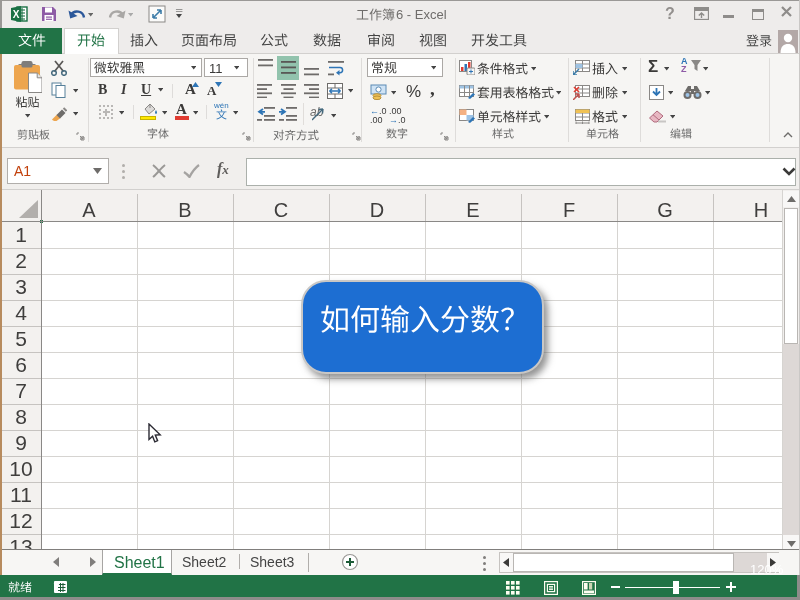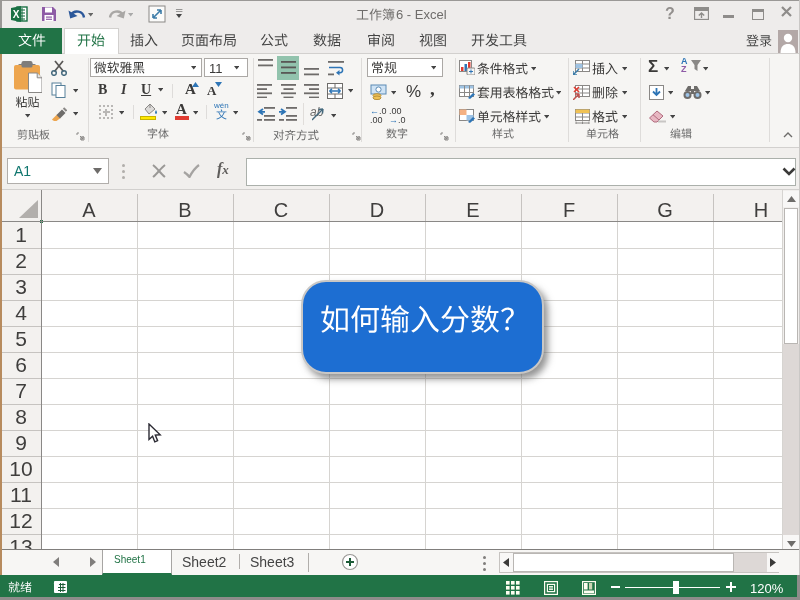--- a/index.html
+++ b/index.html
@@ -636,21 +636,21 @@
         <use href="#u7F16" x="0"></use>
         <use href="#u8F91" x="1000"></use>
       </g>
     </svg>
 <svg class="ab" style="left:783px;top:131px" width="10" height="7" viewBox="0 0 10 7">
 <path d="M1 6 L5 2 L9 6" stroke="#6e6c6a" stroke-width="1.4" fill="none"></path>
     </svg>
 <div class="ab" style="left:0;top:148px;width:800px;height:41px;background:#f1efed"></div>
 <div class="ab" style="left:0;top:189px;width:800px;height:1px;background:#d2d0ce"></div>
 <div class="ab" style="left:7px;top:158px;width:102px;height:26px;background:#fff;border:1px solid #b1aeab"></div>
-<div class="tx" style="left:14px;top:163px;font-size:14px;color:#0f766e">A1</div>
+<div class="tx" style="left:14px;top:163px;font-size:14px;color:#c2410c">A1</div>
 <svg class="ab" style="left:93px;top:168px" width="9" height="6" viewBox="0 0 9 6">
       <path d="M0 0 H9 L4.5 6 Z" fill="#6e6c6a"></path>
     </svg>
 <div class="ab" style="left:122px;top:164px;width:3px;height:3px;background:#b1aeab;border-radius:50%"></div>
 <div class="ab" style="left:122px;top:170px;width:3px;height:3px;background:#b1aeab;border-radius:50%"></div>
 <div class="ab" style="left:122px;top:176px;width:3px;height:3px;background:#b1aeab;border-radius:50%"></div>
 <svg class="ab" style="left:151px;top:163px" width="16" height="16" viewBox="0 0 16 16">
 <path d="M2 2 C6 5 10 11 14 14 M14 2 C10 5 6 11 2 14" stroke="#9a9896" stroke-width="2" fill="none"></path>
     </svg>
 <svg class="ab" style="left:183px;top:164px" width="17" height="14" viewBox="0 0 17 14">
@@ -740,21 +740,21 @@
       <path d="M0 0 H9 L4.5 6 Z" fill="#6e6c6a"></path>
     </svg>
 <div class="ab" style="left:0;top:549px;width:800px;height:26px;background:#f7f6f4;border-top:1px solid #807e7c"></div>
 <svg class="ab" style="left:53px;top:557px" width="7" height="10" viewBox="0 0 7 10">
       <path d="M6 0 L0 5 L6 10 Z" fill="#807e7c"></path>
     </svg>
 <svg class="ab" style="left:89px;top:557px" width="7" height="10" viewBox="0 0 7 10">
       <path d="M1 0 L7 5 L1 10 Z" fill="#807e7c"></path>
     </svg>
 <div class="ab" style="left:102px;top:550px;width:70px;height:25px;background:#fff;border-left:1px solid #a7a5a3;border-right:1px solid #a7a5a3;border-bottom:2px solid #217346"></div>
-<div class="tx" style="left:114px;top:554px;font-size:10px;color:#217346">Sheet1</div>
+<div class="tx" style="left:114px;top:554px;font-size:16px;color:#217346">Sheet1</div>
 <div class="tx" style="left:182px;top:554px;font-size:14px;color:#444">Sheet2</div>
 <div class="tx" style="left:250px;top:554px;font-size:14px;color:#444">Sheet3</div>
 <div class="ab" style="left:239px;top:554px;width:1px;height:15px;background:#b1aeab"></div>
 <div class="ab" style="left:308px;top:553px;width:1px;height:19px;background:#b1aeab"></div>
 <svg class="ab" style="left:341px;top:553px" width="18" height="18" viewBox="0 0 18 18">
 <circle cx="9" cy="9" r="7.5" fill="#fff" stroke="#9a9896" stroke-width="1.2"></circle>
 <path d="M9 5 V13 M5 9 H13" stroke="#1e5c38" stroke-width="2"></path>
     </svg>
 <div class="ab" style="left:483px;top:556px;width:3px;height:3px;background:#807e7c;border-radius:50%"></div>
 <div class="ab" style="left:483px;top:562px;width:3px;height:3px;background:#807e7c;border-radius:50%"></div>
@@ -810,21 +810,21 @@
 <rect x="0.6" y="0.6" width="12.8" height="12.8" fill="none" stroke="#fdfdf0" stroke-width="1.2"></rect>
 <rect x="2" y="2" width="3.6" height="6.5" fill="#fdfdf0"></rect>
       <rect x="7" y="2" width="3.2" height="6.5" fill="#e8e8c8" opacity="0.85"></rect>
 <rect x="2" y="9.5" width="10" height="2.8" fill="#fdfdf0"></rect>
     </svg>
 <div class="ab" style="left:611px;top:586px;width:9px;height:2px;background:#fff"></div>
 <div class="ab" style="left:625px;top:587px;width:95px;height:1.4px;background:#fff"></div>
 <div class="ab" style="left:673px;top:581px;width:6px;height:13px;background:#fff"></div>
 <div class="ab" style="left:726px;top:586px;width:10px;height:2px;background:#fff"></div>
 <div class="ab" style="left:726px;top:582px;width:2px;height:10px;background:#fff;margin-left:4px"></div>
-<div class="tx" style="left:750px;top:581px;font-size:13px;color:#fff">120%</div>
+<div class="tx" style="left:750px;top:562px;font-size:13px;color:#fff">120%</div>
 <div class="ab" style="left:0;top:0;width:2px;height:28px;background:#9a9896"></div>
 <div class="ab" style="left:0;top:28px;width:3px;height:26px;background:#217346"></div>
 <div class="ab" style="left:0;top:54px;width:2px;height:521px;background:#b78b5e"></div>
 <div class="ab" style="left:0;top:597px;width:800px;height:3px;background:#8e8c8a"></div>
 <div class="ab" style="left:797px;top:575px;width:3px;height:25px;background:#8e8c8a"></div>
 <div class="ab" style="left:799px;top:0;width:1px;height:575px;background:#cac8c6"></div>
 <div class="ab" style="left:301px;top:280px;width:243px;height:94px;background:#1d6ed2;
 border:2.5px solid #c9c7c5;border-radius:25px;box-shadow:4px 5px 7px rgba(90,90,90,0.65)"></div>
 <svg style="position:absolute;left:320px;top:304px;" width="210" height="30" viewBox="0 0 7000 1000">
       <g transform="translate(0,880) scale(1,-1)" fill="#ffffff">

